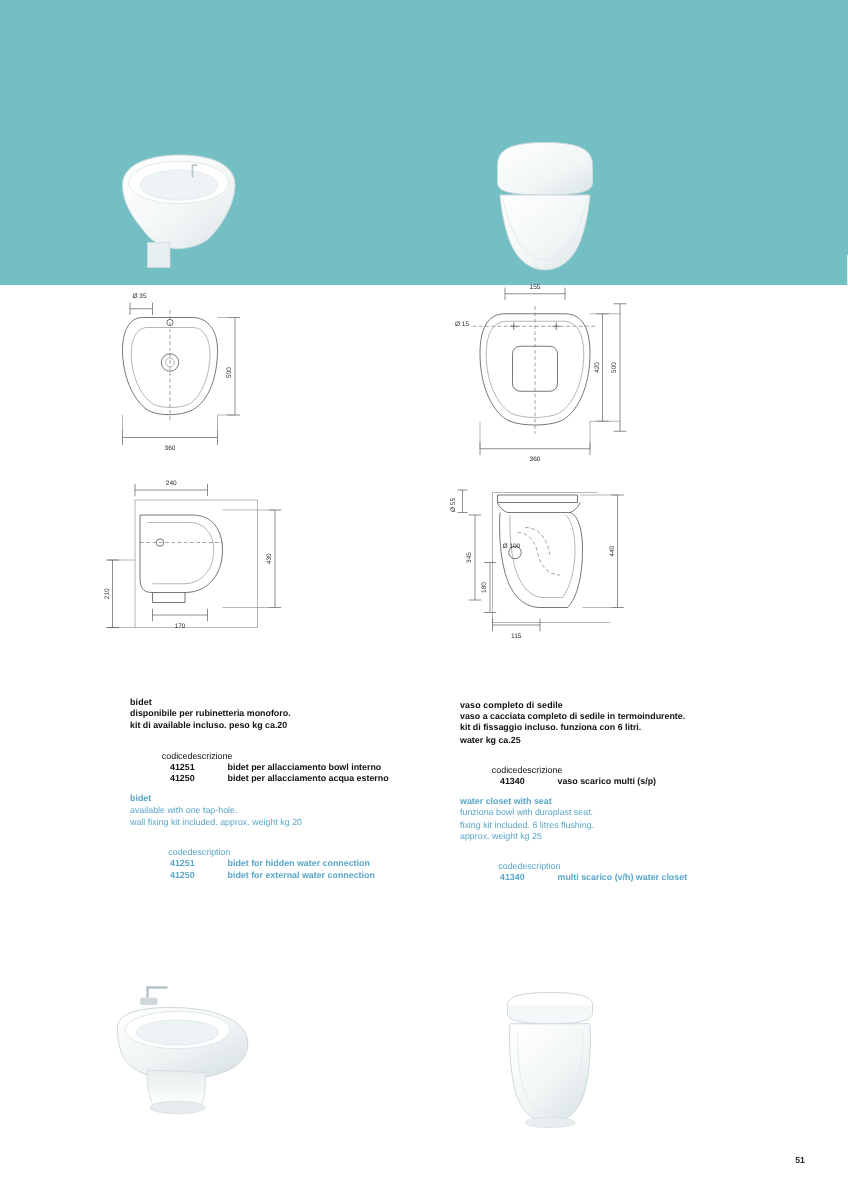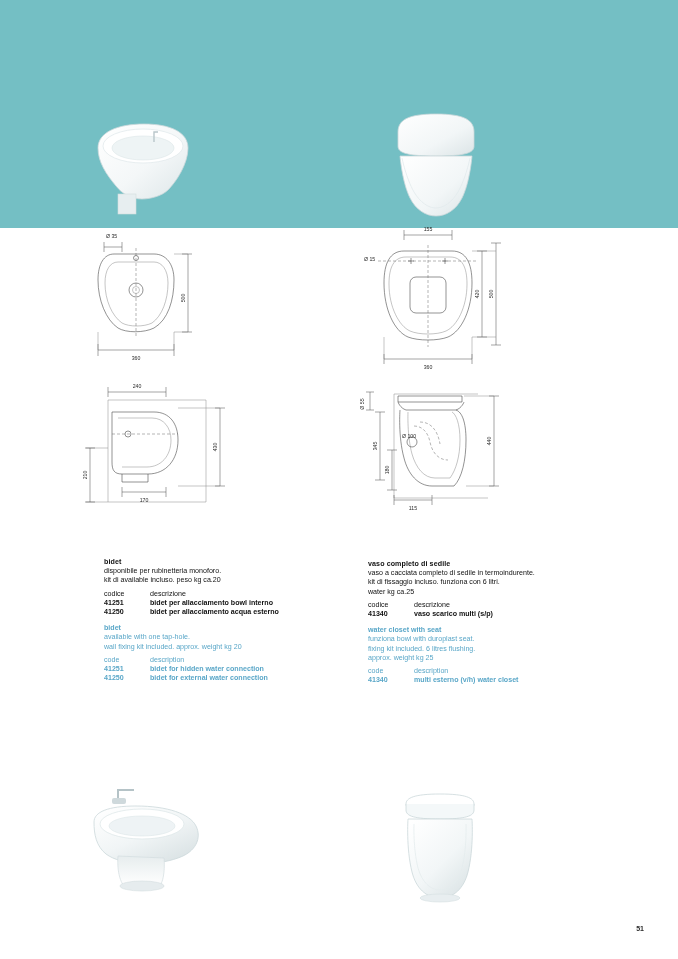--- a/index.html
+++ b/index.html
@@ -76,33 +76,34 @@
     color: #1a1a1a;
   }
   .textcol.left  { left: 104px; top: 558px; width: 250px; }
   .textcol.right { left: 368px; top: 560px; width: 260px; }
 
   .t-title {
     font-weight: bold;
     color: #111111;
     letter-spacing: 0.1px;
   }
-  .t-desc { color: #111111; }
+  .t-desc { color: #111111; font-weight: bold; }
   .t-tablehead {
     display: flex;
-    margin-top: 4px;
+    margin-top: 15px;
     color: #111111;
+    text-align: right;
   }
   .t-tablehead .c1 { width: 46px; }
   .t-row {
     display: flex;
     font-weight: bold;
     color: #111111;
   }
-  .t-row .c1 { width: 46px; }
+  .t-row .c1 { width: 46px; margin-left: 32px; }
   .blue { color: #5aa7c8; }
   .blue-b { color: #5aa7c8; font-weight: bold; }
   .spacer-sm { height: 7px; }
 
   
   .photo-bidet-bot {
     position: absolute;
     left: 78px;
     top: 782px;
     width: 135px;
@@ -389,21 +390,21 @@
     <div class="blue-b">water closet with seat</div>
     <div class="blue">funziona bowl with duroplast seat.</div>
     <div class="blue">fixing kit included. 6 litres flushing.</div>
     <div class="blue">approx. weight kg 25</div>
     <div class="t-tablehead blue">
       <span class="c1">code</span>
       <span>description</span>
     </div>
     <div class="t-row blue-b">
       <span class="c1">41340</span>
-      <span>multi esterno (v/h) water closet</span>
+      <span>multi scarico (v/h) water closet</span>
     </div>
   </div>
 
   <div class="photo-bidet-bot">
     <svg width="135" height="120" viewBox="0 0 135 120">
       <defs>
         <linearGradient id="porc3" x1="0.1" y1="0" x2="0.9" y2="1">
           <stop offset="0%" stop-color="#ffffff"></stop>
           <stop offset="50%" stop-color="#f1f5f6"></stop>
           <stop offset="100%" stop-color="#d7e0e2"></stop>

